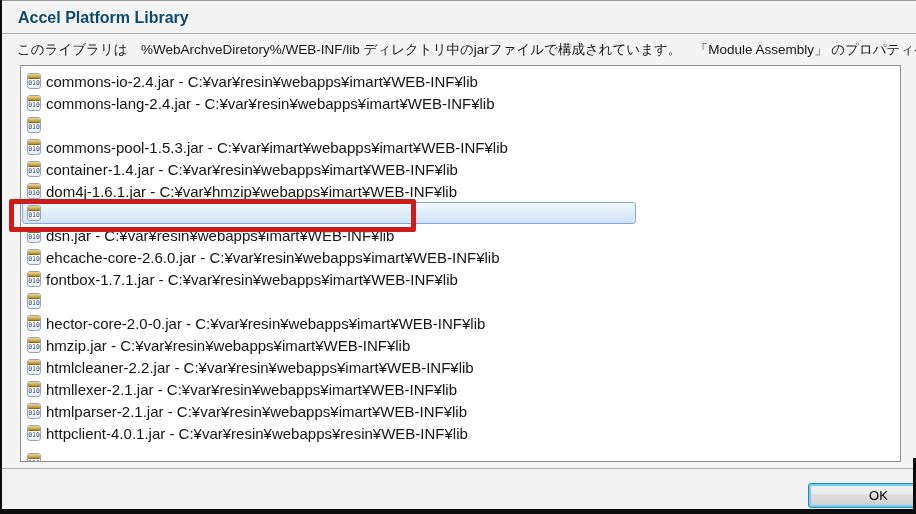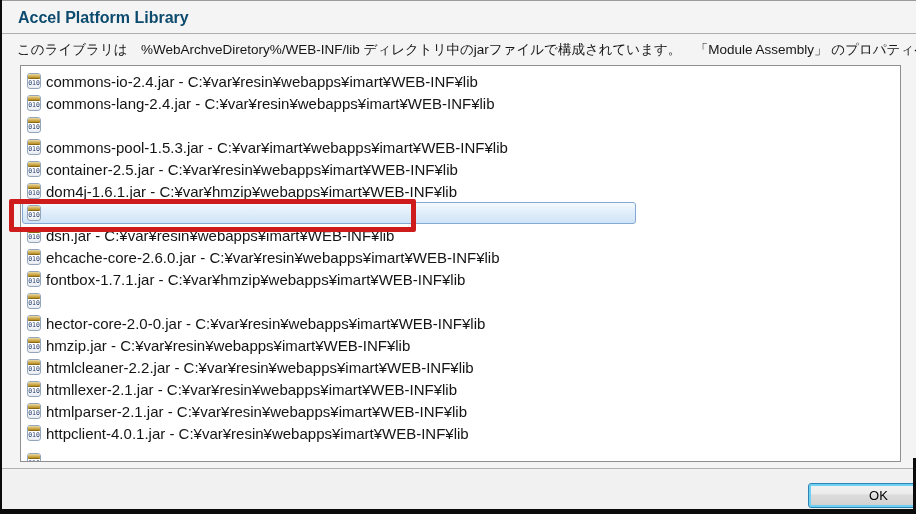--- a/index.html
+++ b/index.html
@@ -126,21 +126,21 @@
       </span>
       <span class="jar-label">commons-pool-1.5.3.jar - C:¥var¥imart¥webapps¥imart¥WEB-INF¥lib</span>
     </div>
   </div>
     <div class="row">
     <div class="row-inner">
       <span class="jar-icon">
         <span class="lid"></span>
         <span class="glyph">010</span>
       </span>
-      <span class="jar-label">container-2.5.jar - C:¥var¥resin¥webapps¥imart¥WEB-INF¥lib</span>
+      <span class="jar-label">container-1.4.jar - C:¥var¥resin¥webapps¥imart¥WEB-INF¥lib</span>
     </div>
   </div>
     <div class="row">
     <div class="row-inner">
       <span class="jar-icon">
         <span class="lid"></span>
         <span class="glyph">010</span>
       </span>
       <span class="jar-label">dom4j-1.6.1.jar - C:¥var¥hmzip¥webapps¥imart¥WEB-INF¥lib</span>
     </div>
@@ -170,21 +170,21 @@
       </span>
       <span class="jar-label">ehcache-core-2.6.0.jar - C:¥var¥resin¥webapps¥imart¥WEB-INF¥lib</span>
     </div>
   </div>
     <div class="row">
     <div class="row-inner">
       <span class="jar-icon">
         <span class="lid"></span>
         <span class="glyph">010</span>
       </span>
-      <span class="jar-label">fontbox-1.7.1.jar - C:¥var¥hmzip¥webapps¥imart¥WEB-INF¥lib</span>
+      <span class="jar-label">fontbox-1.7.1.jar - C:¥var¥resin¥webapps¥imart¥WEB-INF¥lib</span>
     </div>
   </div>
     <div class="row">
     <div class="row-inner">
       <span class="jar-icon">
         <span class="lid"></span>
         <span class="glyph">010</span>
       </span>
     </div>
   </div>
@@ -232,21 +232,21 @@
       </span>
       <span class="jar-label">htmlparser-2.1.jar - C:¥var¥resin¥webapps¥imart¥WEB-INF¥lib</span>
     </div>
   </div>
     <div class="row">
     <div class="row-inner">
       <span class="jar-icon">
         <span class="lid"></span>
         <span class="glyph">010</span>
       </span>
-      <span class="jar-label">httpclient-4.0.1.jar - C:¥var¥resin¥webapps¥imart¥WEB-INF¥lib</span>
+      <span class="jar-label">httpclient-4.0.1.jar - C:¥var¥resin¥webapps¥resin¥WEB-INF¥lib</span>
     </div>
   </div>
     <div class="row partial">
     <div class="row-inner">
       <span class="jar-icon">
         <span class="lid"></span>
         <span class="glyph">010</span>
       </span>
 
     </div>

